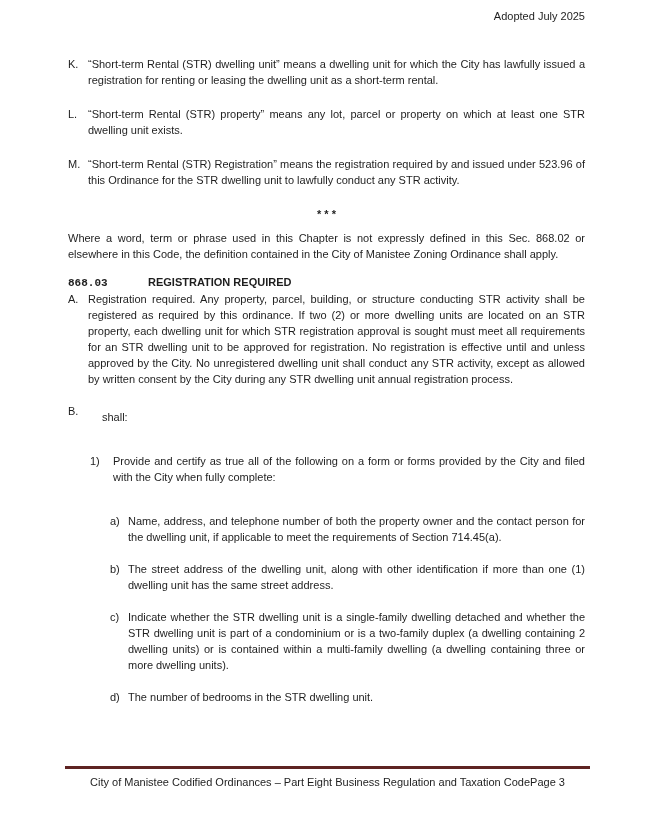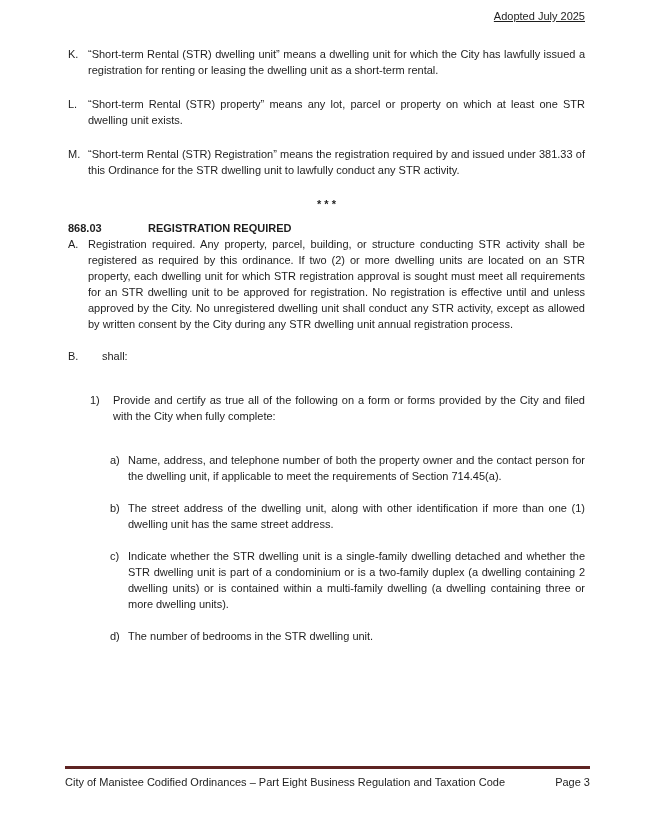--- a/index.html
+++ b/index.html
@@ -15,22 +15,21 @@
     padding: 8px 68px 0 68px;
     font-family: "Liberation Sans", sans-serif;
     font-size: 11px;
     line-height: 16px;
     color: #1e1e1e;
     background: #ffffff;
     overflow: hidden;
   }
   .doc-header {
     text-align: right;
-    margin-bottom: 22px;
-    text-decoration: underline;
+    margin-bottom: 32px;
   }
   .li {
     display: flex;
   }
   .li .marker {
     flex: 0 0 20px;
   }
   .li .body {
     flex: 1;
     text-align: justify;
@@ -46,30 +45,32 @@
   .where {
     text-align: justify;
     margin-bottom: 12px;
   }
   .heading {
     font-weight: 700;
   }
   .heading .num {
     display: inline-block;
     width: 80px;
+    font-family: Liberation Mono, monospace;
   }
   .item-a {
     margin-bottom: 16px;
   }
   .item-b {
     margin-bottom: 28px;
   }
   .item-b .hang {
     padding-left: 14px;
     text-align: left;
+    margin-top: 6px;
   }
   .sub1 {
     margin-left: 22px;
     margin-bottom: 28px;
   }
   .sub1 .marker {
     flex: 0 0 23px;
   }
   .sub3 {
     margin-left: 42px;
@@ -85,21 +86,21 @@
     top: 766px;
     font-size: 11px;
     line-height: 16px;
   }
   .footer-rule {
     height: 3px;
     margin-bottom: 5px;
   }
   .footer-row {
     display: flex;
-    justify-content: space-between;
+    justify-content: center;
   }
 </style>
 </head>
 <body>
 
 <div class="page">
 
   <div class="doc-header">
     <span>Adopted July 2025</span>
   </div>
@@ -109,25 +110,26 @@
     <div class="body">“Short-term Rental (STR) dwelling unit” means a dwelling unit for which the City has lawfully issued a registration for renting or leasing the dwelling unit as a short-term rental.</div>
   </div>
 
   <div class="li def">
     <div class="marker">L.</div>
     <div class="body">“Short-term Rental (STR) property” means any lot, parcel or property on which at least one STR dwelling unit exists.</div>
   </div>
 
   <div class="li def">
     <div class="marker">M.</div>
-    <div class="body">“Short-term Rental (STR) Registration” means the registration required by and issued under 381.33 of this Ordinance for the STR dwelling unit to lawfully conduct any STR activity.</div>
+    <div class="body">“Short-term Rental (STR) Registration” means the registration required by and issued under 523.96 of this Ordinance for the STR dwelling unit to lawfully conduct any STR activity.</div>
   </div>
 
   <div class="sep">* * *</div>
 
+  <div class="where">Where a word, term or phrase used in this Chapter is not expressly defined in this Sec. 868.02 or elsewhere in this Code, the definition contained in the City of Manistee Zoning Ordinance shall apply.</div>
 
   <div class="heading">
     <span class="num">868.03</span><span>REGISTRATION REQUIRED</span>
   </div>
 
   <div class="li item-a">
     <div class="marker">A.</div>
     <div class="body">Registration required. Any property, parcel, building, or structure conducting STR activity shall be registered as required by this ordinance.  If two (2) or more dwelling units are located on an STR property, each dwelling unit for which STR registration approval is sought must meet all requirements for an STR dwelling unit to be approved for registration. No registration is effective until and unless approved by the City. No unregistered dwelling unit shall conduct any STR activity, except as allowed by written consent by the City during any STR dwelling unit annual registration process.</div>
   </div>
 

